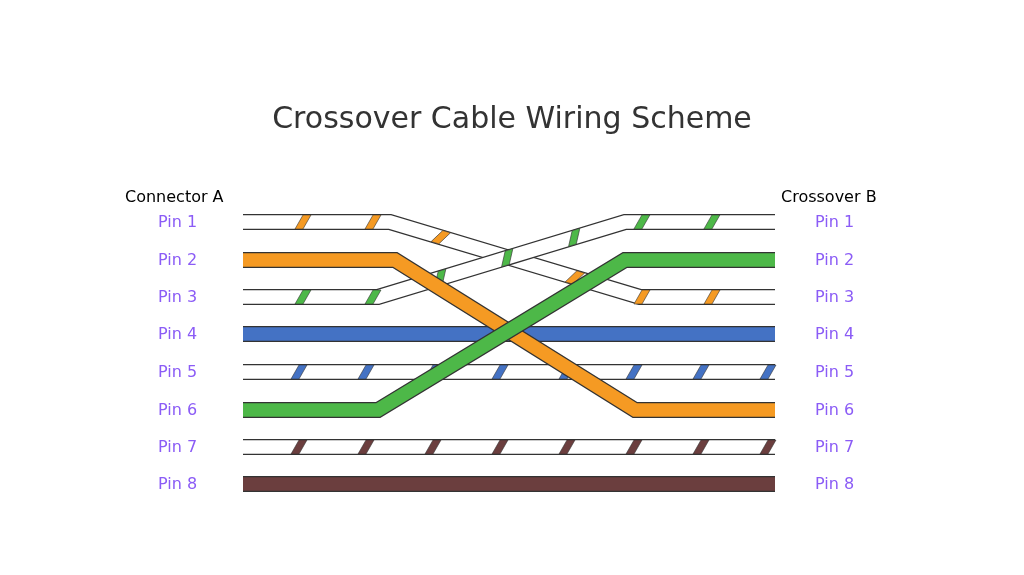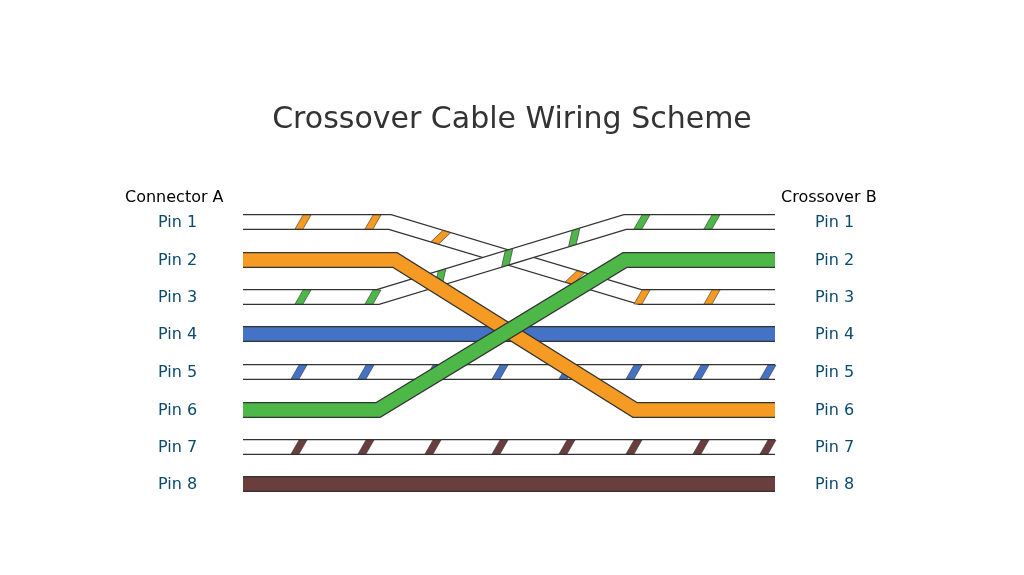--- a/index.html
+++ b/index.html
@@ -1,21 +1,21 @@
 <!DOCTYPE html>
 <html><head>
 <meta charset="utf-8">
 <style>
   html, body { margin: 0; padding: 0; background: #ffffff; }
   body { width: 1024px; height: 575px; position: relative; overflow: hidden; font-family: "DejaVu Sans", sans-serif; }
   .title { position: absolute; left: 0; width: 1024px; top: 100px; text-align: center; font-size: 30px; color: #333333; }
   .conn { position: absolute; top: 171px; font-size: 16px; color: #000000; margin-top: 16px; }
   .conn-a { left: 125px; }
   .conn-b { left: 781px; }
-  .pin { position: absolute; font-size: 16px; color: #0c4a6e; line-height: 20px; }
+  .pin { position: absolute; font-size: 16px; color: #8b5cf6; line-height: 20px; }
   .pin-a { left: 158px; }
   .pin-b { left: 815px; }
   svg.wires { position: absolute; left: 0; top: 0; }
 </style>
 </head>
 <body>
 
 <div class="title">Crossover Cable Wiring Scheme</div>
 <div class="conn conn-a">Connector A</div>
 <div class="conn conn-b">Crossover B</div>

